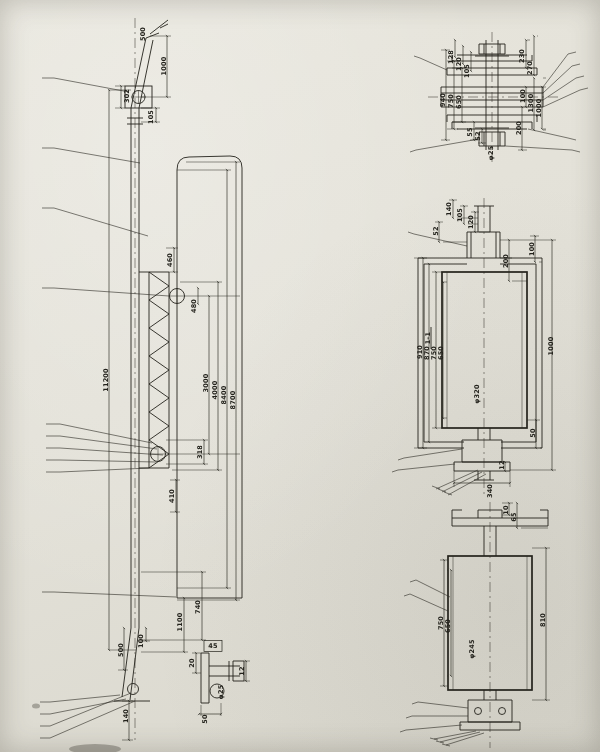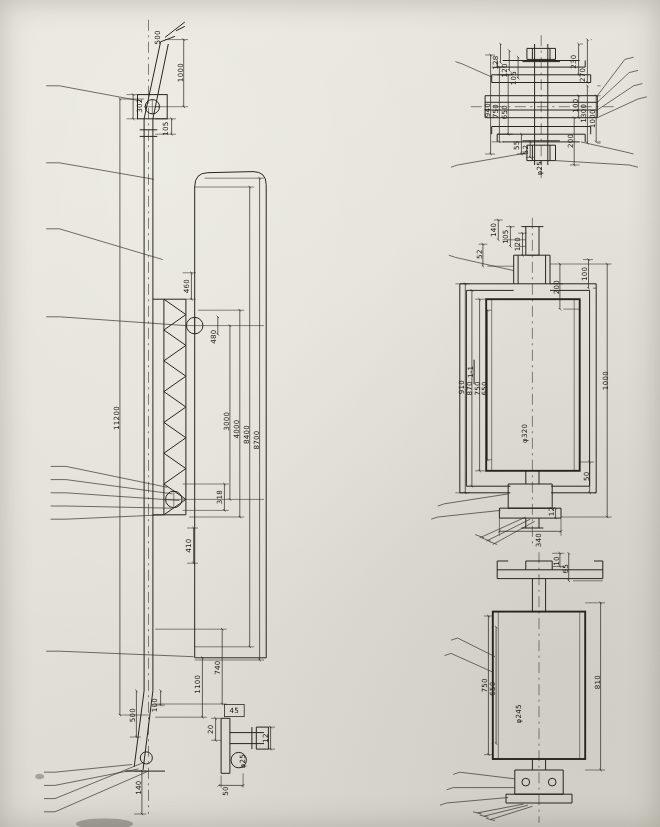--- a/index.html
+++ b/index.html
@@ -8,20 +8,21 @@
     font-family:"DejaVu Sans",sans-serif;
     background:#b8b6ae;
   }
   .sheet{
     position:relative;width:600px;height:752px;
     background:
       radial-gradient(ellipse at 25% 20%, rgba(255,255,255,0.25), transparent 55%),
       radial-gradient(ellipse at 85% 80%, rgba(60,58,48,0.08), transparent 50%),
       linear-gradient(160deg,#e8e6dd 0%,#e2e0d7 55%,#d9d7cd 100%);
     box-shadow: inset 0 0 28px rgba(70,66,55,0.28);
+    font-weight: bold;
   }
   svg{display:block;width:600px;height:752px;}
   .ln  {fill:none;stroke:#24231c;stroke-width:0.9;stroke-linecap:butt;}
   .th  {fill:none;stroke:#24231c;stroke-width:1.7;}
   .cl  {fill:none;stroke:#3a392f;stroke-width:0.55;stroke-dasharray:10 4 2 4;}
   .dim {fill:none;stroke:#2a2921;stroke-width:0.65;}
   .ext {fill:none;stroke:#2a2921;stroke-width:0.5;}
   .ldr {fill:none;stroke:#2a2921;stroke-width:0.6;}
   .labels text{
     font-family:"DejaVu Sans",sans-serif;

